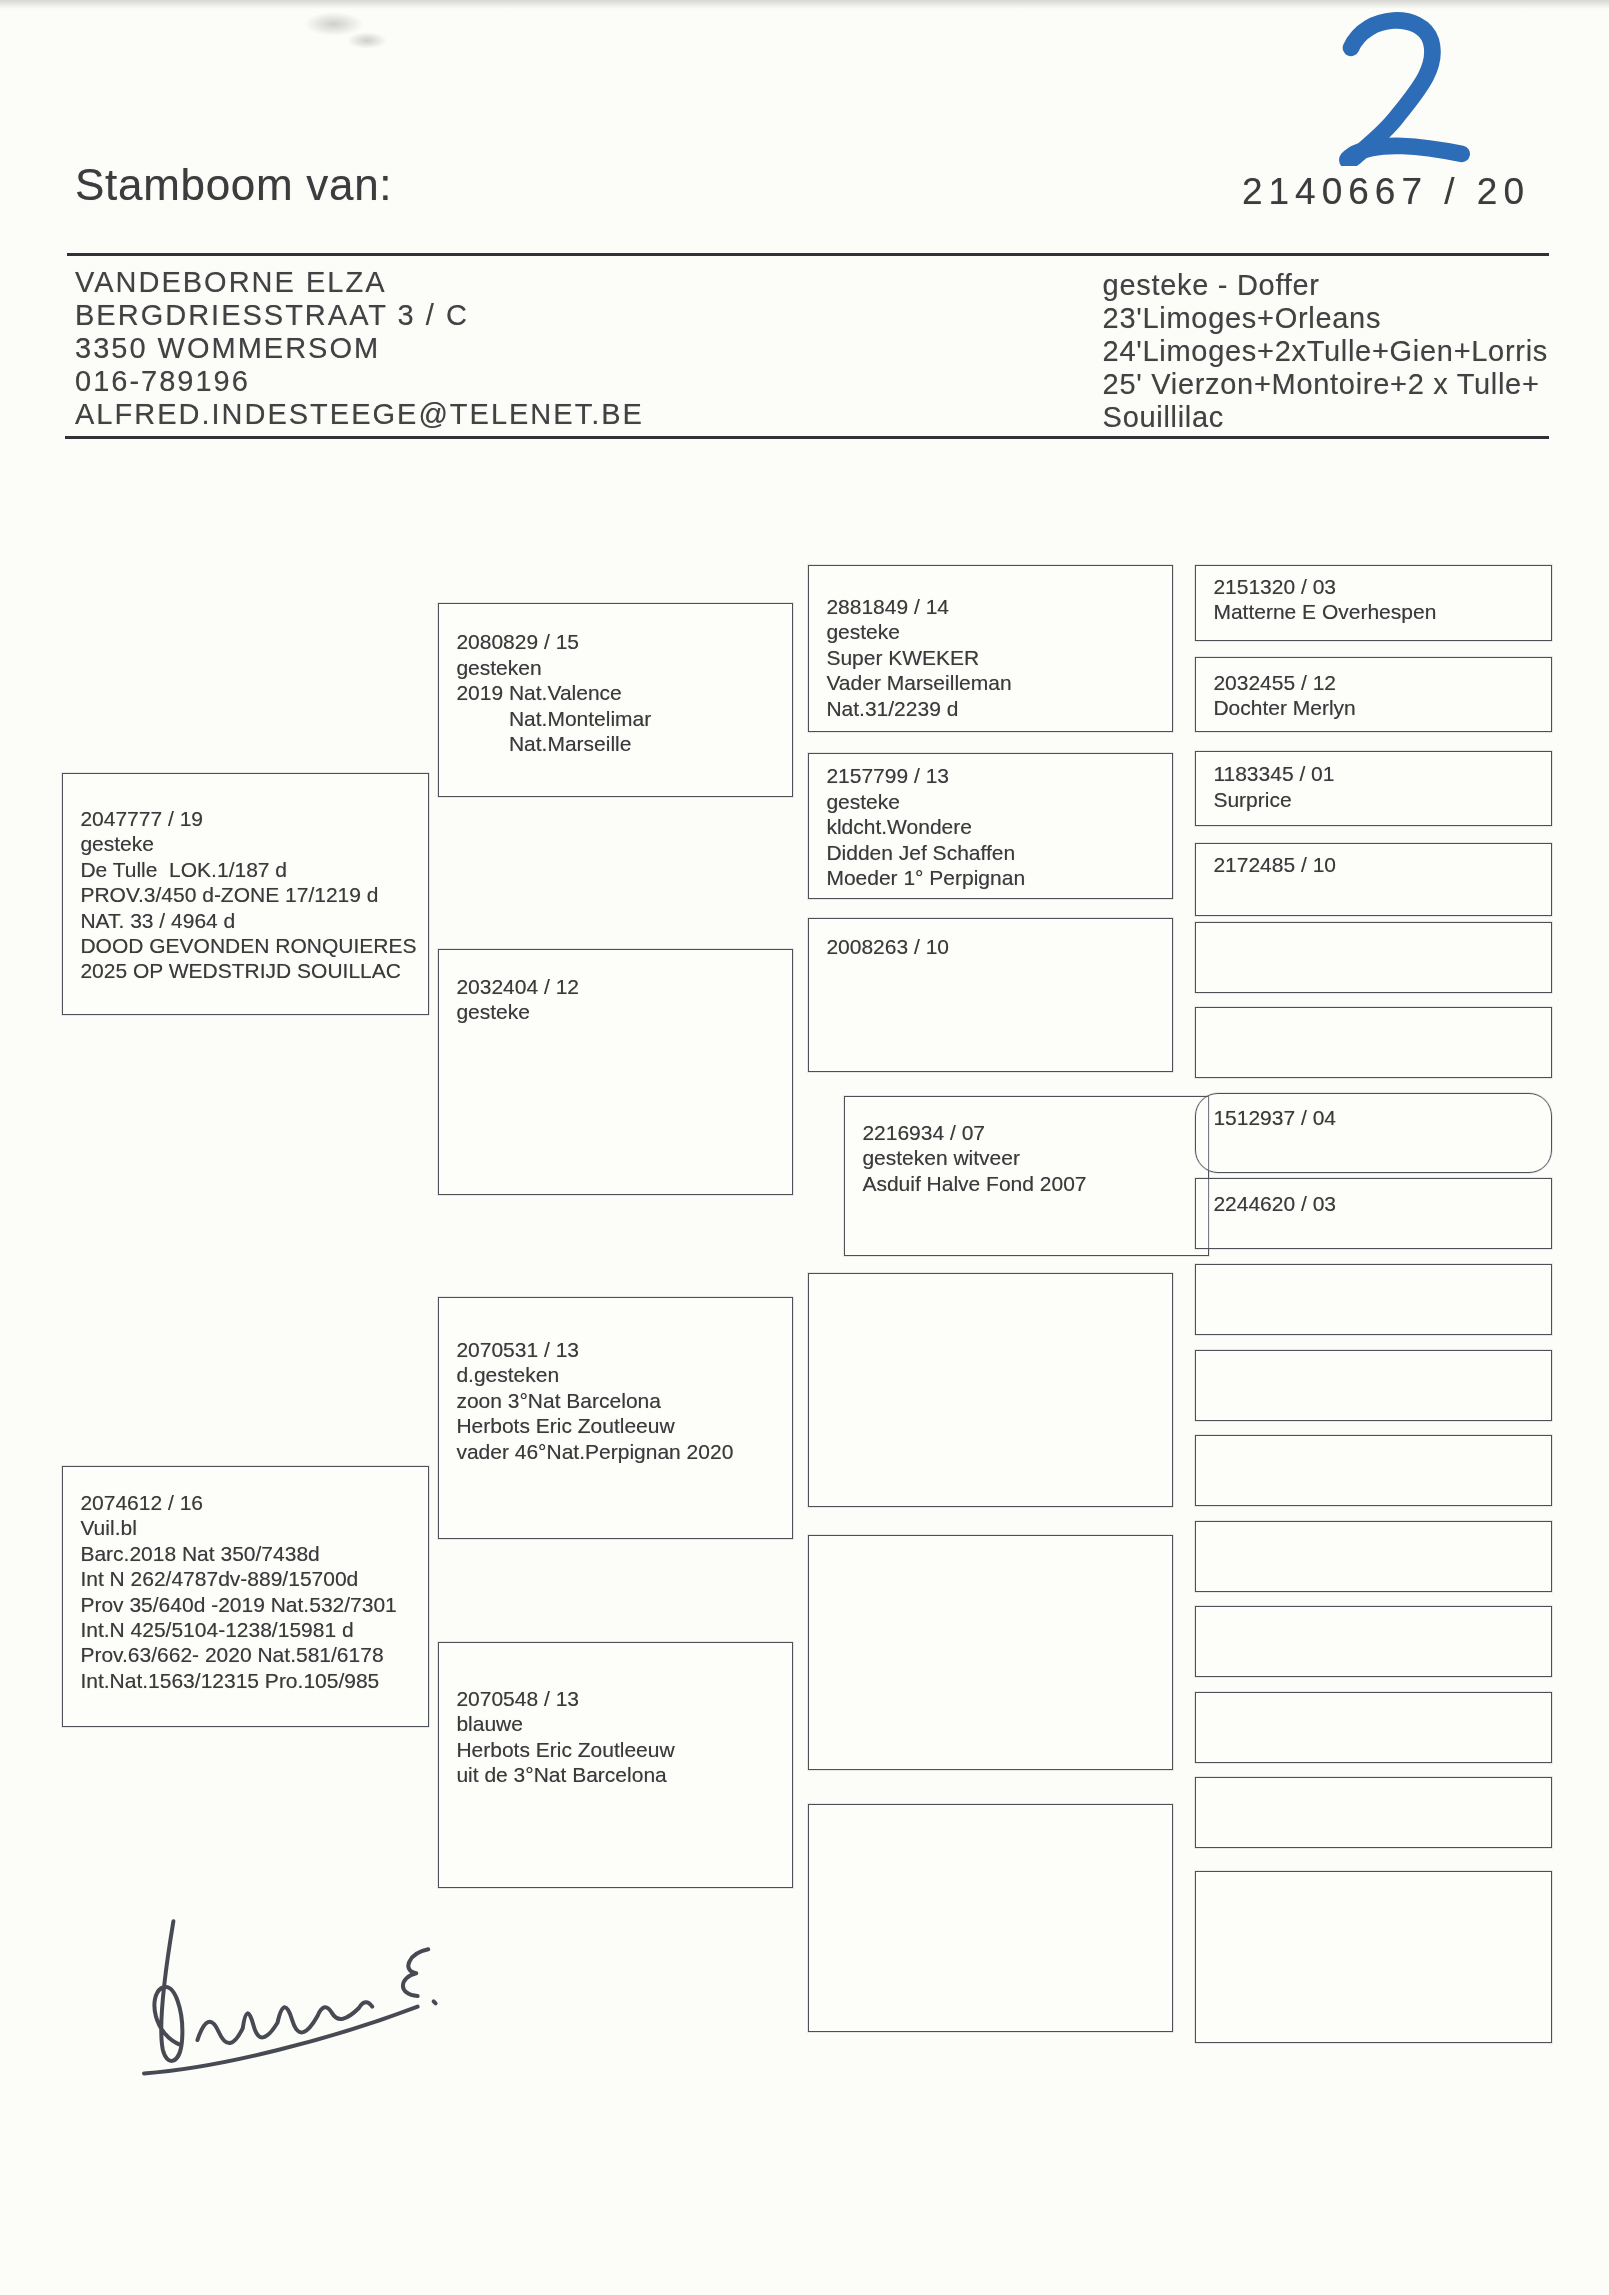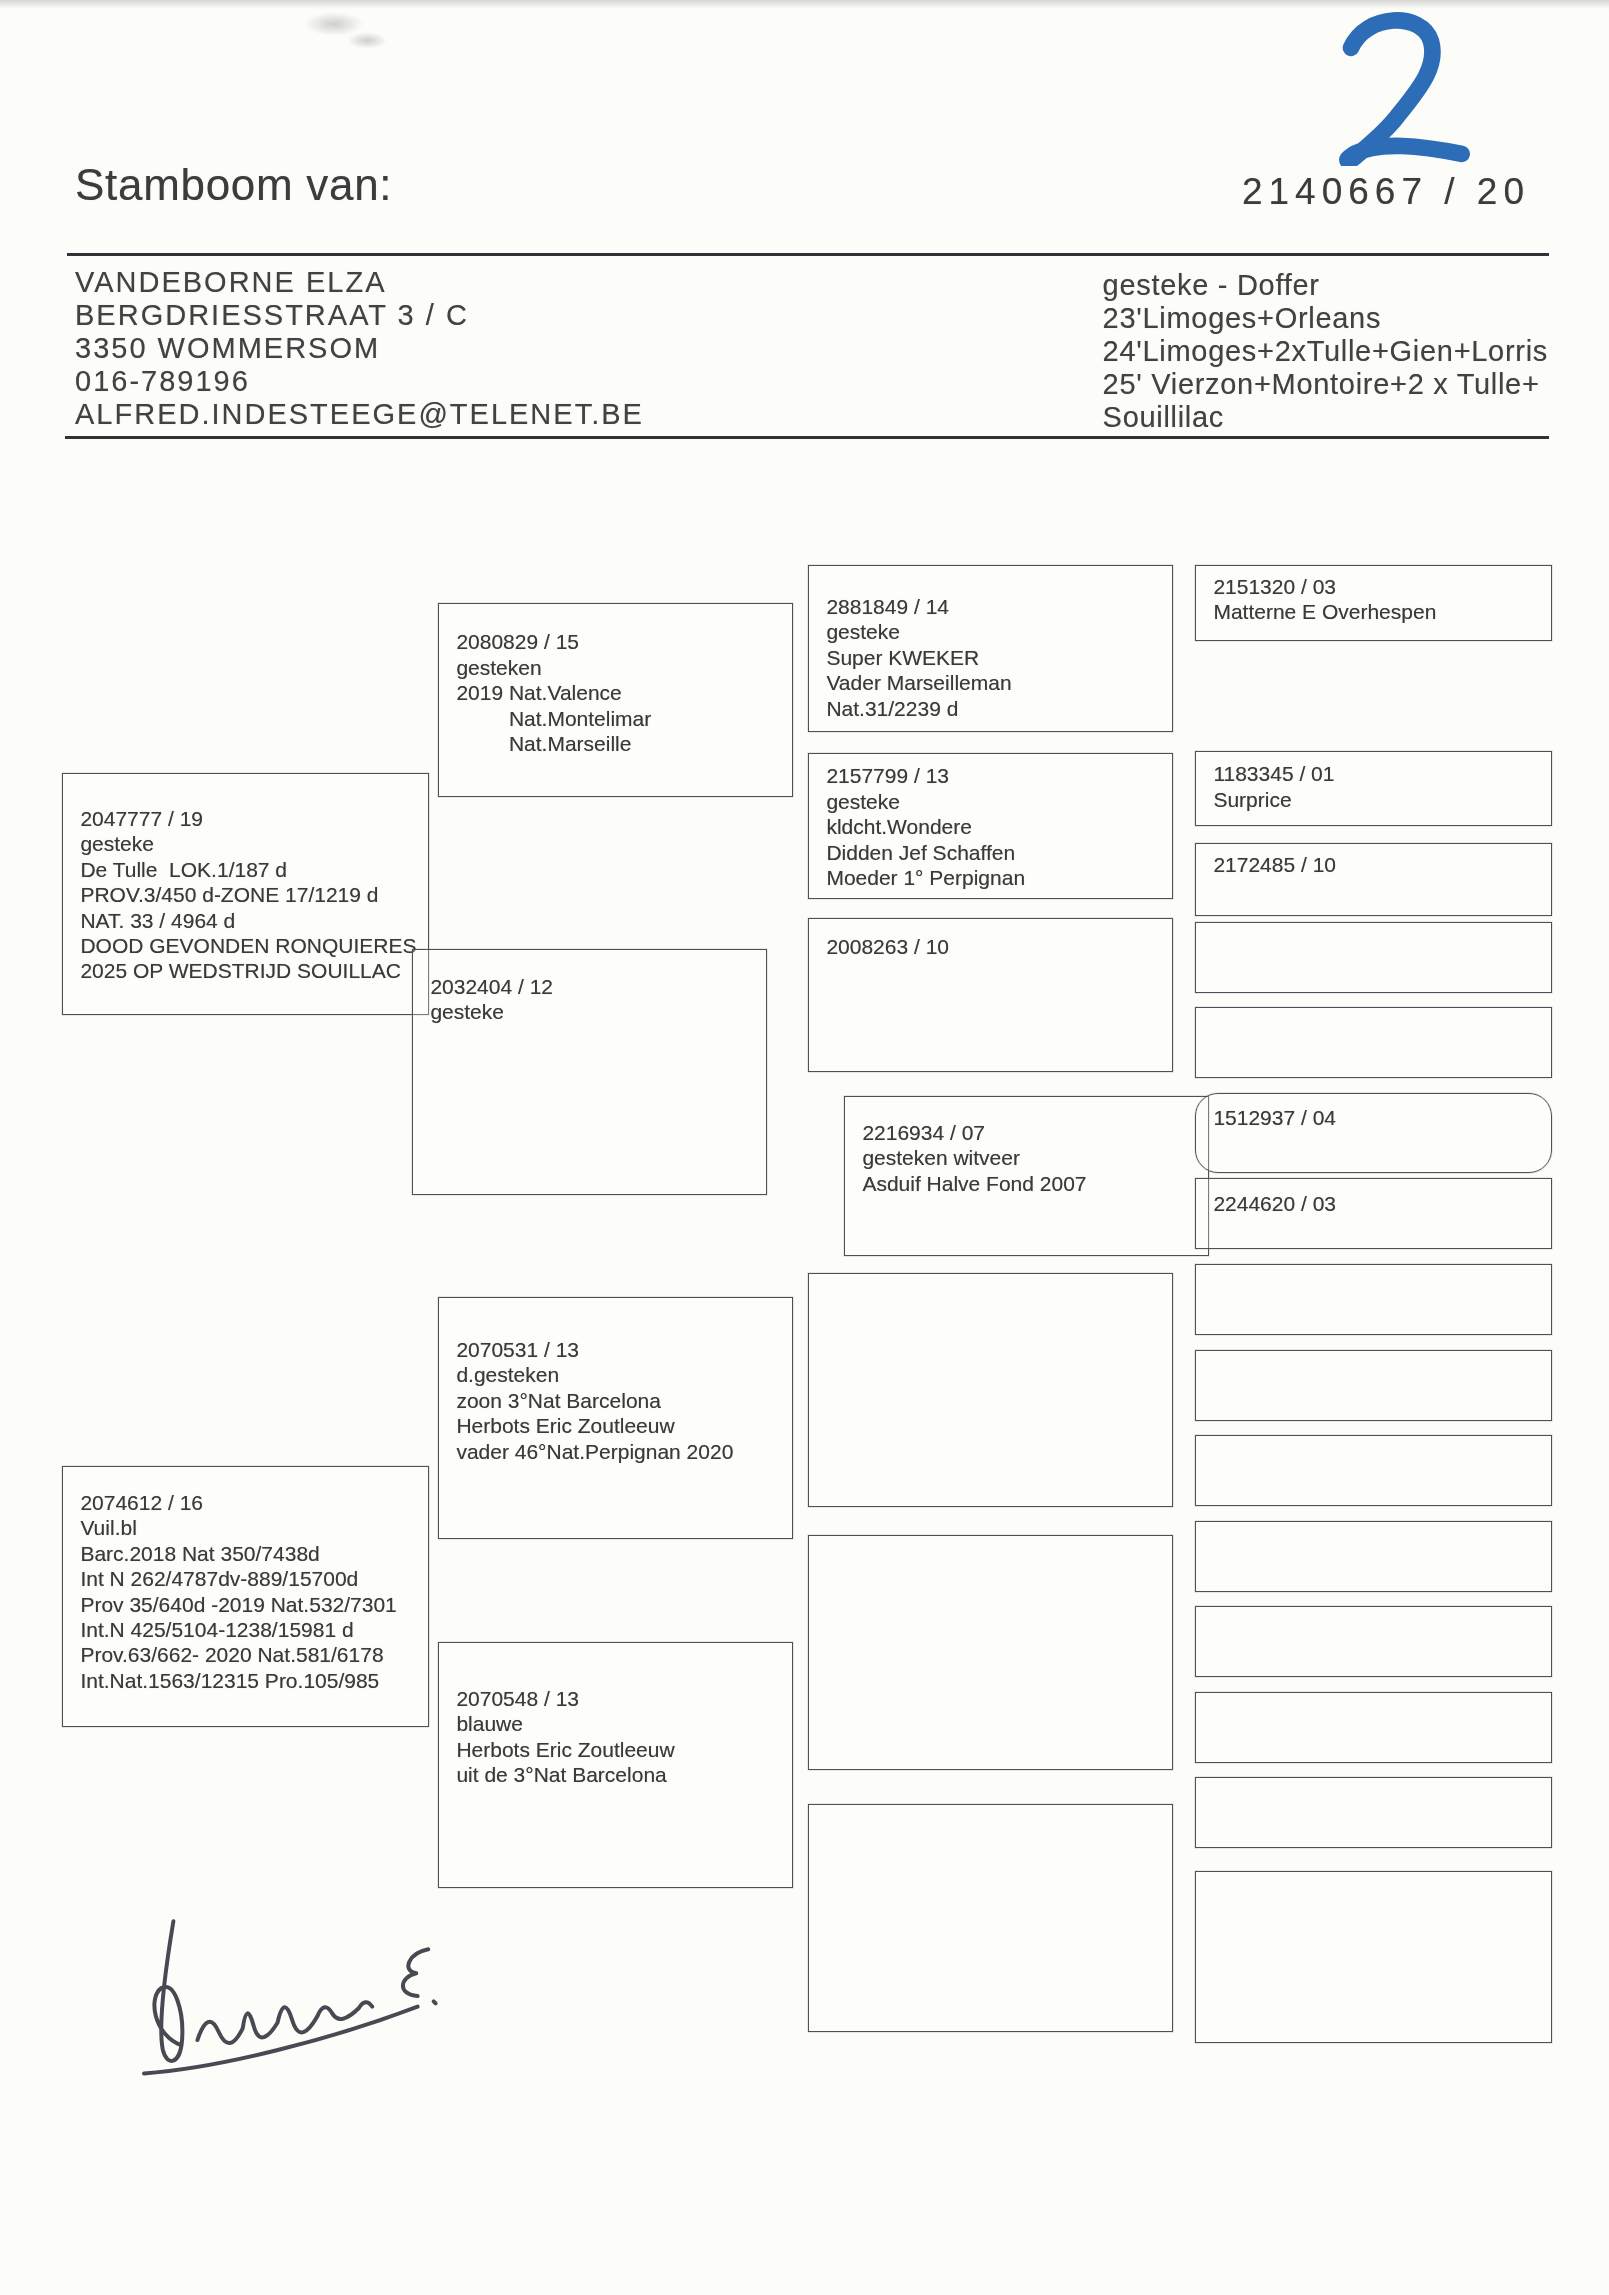--- a/index.html
+++ b/index.html
@@ -84,21 +84,21 @@
 Prov 35/640d -2019 Nat.532/7301
 Int.N 425/5104-1238/15981 d
 Prov.63/662- 2020 Nat.581/6178
 Int.Nat.1563/12315 Pro.105/985</div>
 
   <div class="box" style="left:438px;top:603px;width:355px;height:194px;padding-top:25.4px;">2080829 / 15
 gesteken
 2019 Nat.Valence
          Nat.Montelimar
          Nat.Marseille</div>
-  <div class="box" style="left:412px;top:949px;width:355px;height:246px;padding-top:24px;">2032404 / 12
+  <div class="box" style="left:438px;top:949px;width:355px;height:246px;padding-top:24px;">2032404 / 12
 gesteke</div>
   <div class="box" style="left:438px;top:1297px;width:355px;height:242px;padding-top:39px;">2070531 / 13
 d.gesteken
 zoon 3°Nat Barcelona
 Herbots Eric Zoutleeuw
 vader 46°Nat.Perpignan 2020</div>
   <div class="box" style="left:438px;top:1642px;width:355px;height:246px;padding-top:43px;">2070548 / 13
 blauwe
 Herbots Eric Zoutleeuw
 uit de 3°Nat Barcelona</div>
@@ -116,20 +116,22 @@
   <div class="box" style="left:808px;top:918px;width:365px;height:154px;padding-top:14.7px;">2008263 / 10</div>
   <div class="box" style="left:808px;top:1096px;width:365px;height:160px;padding-top:23px;margin-left:36px;">2216934 / 07
 gesteken witveer
 Asduif Halve Fond 2007</div>
   <div class="box" style="left:808px;top:1273px;width:365px;height:234px;"></div>
   <div class="box" style="left:808px;top:1535px;width:365px;height:235px;"></div>
   <div class="box" style="left:808px;top:1804px;width:365px;height:228px;"></div>
 
   <div class="box" style="left:1195px;top:565px;width:357px;height:76px;padding-top:8px;">2151320 / 03
 Matterne E Overhespen</div>
+  <div class="box" style="left:1195px;top:657px;width:357px;height:75px;padding-top:12px;">2032455 / 12
+Dochter Merlyn</div>
   <div class="box" style="left:1195px;top:751px;width:357px;height:75px;padding-top:9.4px;">1183345 / 01
 Surprice</div>
   <div class="box" style="left:1195px;top:843px;width:357px;height:73px;padding-top:8px;">2172485 / 10</div>
   <div class="box" style="left:1195px;top:922px;width:357px;height:71px;"></div>
   <div class="box" style="left:1195px;top:1007px;width:357px;height:71px;"></div>
   <div class="box" style="left:1195px;top:1093px;width:357px;height:80px;padding-top:10.7px;border-radius:23px;">1512937 / 04</div>
   <div class="box" style="left:1195px;top:1178px;width:357px;height:71px;padding-top:12px;">2244620 / 03</div>
   <div class="box" style="left:1195px;top:1264px;width:357px;height:71px;"></div>
   <div class="box" style="left:1195px;top:1350px;width:357px;height:71px;"></div>
   <div class="box" style="left:1195px;top:1435px;width:357px;height:71px;"></div>

